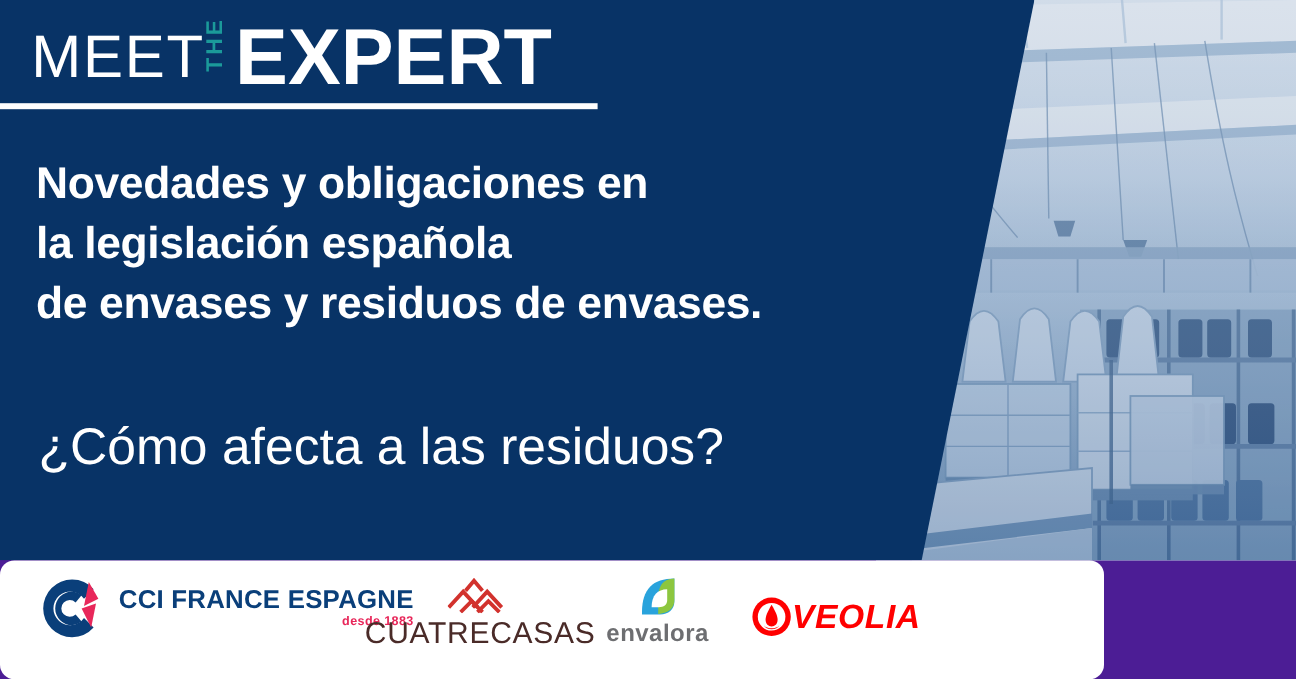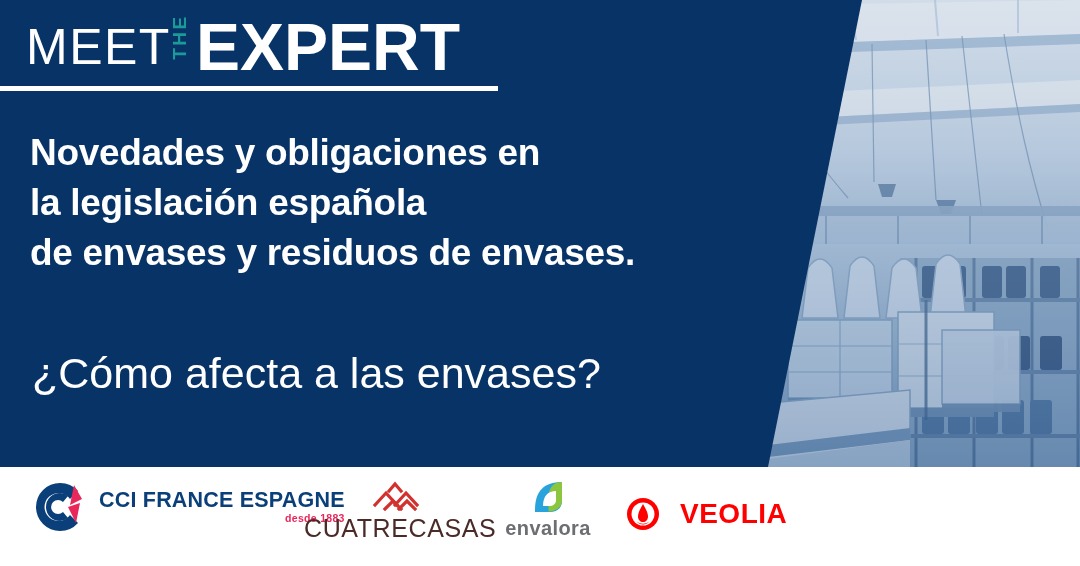--- a/index.html
+++ b/index.html
@@ -87,22 +87,23 @@
     color:#ffffff;
     font-weight:300;
     font-size:43px;
     line-height:52px;
     letter-spacing:0px;
     white-space:nowrap;
   }
 
   
   #footer{
-    position:absolute;left:0;top:467px;width:1080px;height:99px;
+    position:absolute;left:0;top:467px;width:920px;height:99px;
     background:#ffffff;
+    border-radius:12px;
   }
 
   
   #logo-cci{position:absolute;left:30px;top:12px;display:flex;align-items:center;}
   #cci-mark{width:60px;height:56px;flex:0 0 auto;}
   #cci-text{margin-left:9px;}
   #cci-line1{
     font-size:21.5px;font-weight:700;color:#0a3f7a;letter-spacing:0.2px;
     line-height:23px;white-space:nowrap;
   }
@@ -128,23 +129,23 @@
   #env-mark{display:block;margin:0 auto 2px auto;}
   #env-text{
     font-size:20px;font-weight:700;color:#6d6e71;letter-spacing:0.4px;
     line-height:22px;white-space:nowrap;
   }
 
   
   #logo-veolia{position:absolute;left:626px;top:30px;display:flex;align-items:center;}
   #veolia-mark{flex:0 0 auto;}
   #veolia-text{
-    margin-left:20px;
+    margin-left:0;
     font-size:28px;font-weight:700;color:#ff0000;letter-spacing:0.5px;
-    line-height:30px;white-space:nowrap;
+    line-height:30px;white-space:nowrap;font-style:italic;
   }
 
   
   #date-badge{
     position:absolute;left:875px;top:492px;
     width:165px;height:48px;
     border:2.5px solid #0a3f7a;
     border-radius:26px;
     display:flex;align-items:center;justify-content:center;
     box-sizing:border-box;
@@ -322,21 +323,21 @@
     <span class="expert-word">EXPERT</span>
   </div>
   <div id="header-rule"></div>
 
   <div id="headline">
     <span class="hl">Novedades y obligaciones en</span>
     <span class="hl">la legislación española</span>
     <span class="hl">de envases y residuos de envases.</span>
   </div>
 
-  <div id="subtitle">¿Cómo afecta a las envases?</div>
+  <div id="subtitle">¿Cómo afecta a las residuos?</div>
 
   <div id="footer">
 
     <div id="logo-cci">
       <svg id="cci-mark" viewBox="0 0 60 56" aria-hidden="true">
         <path d="M30 4 A24 24 0 1 0 30 52 A24 24 0 0 0 48 44 L40 36 A14 14 0 1 1 40 20 L48 12 A24 24 0 0 0 30 4 Z" fill="#0a3f7a"></path>
         <path d="M30 14 A14 14 0 1 0 30 42 A14 14 0 0 0 38 39 L33 33 A7 7 0 1 1 33 23 L38 17 A14 14 0 0 0 30 14 Z" fill="#0a3f7a"></path>
         <path d="M44 6 L52 20 L40 26 Z" fill="#e8275a"></path>
         <path d="M38 28 L50 24 L46 44 Z" fill="#e8275a"></path>
       </svg>

